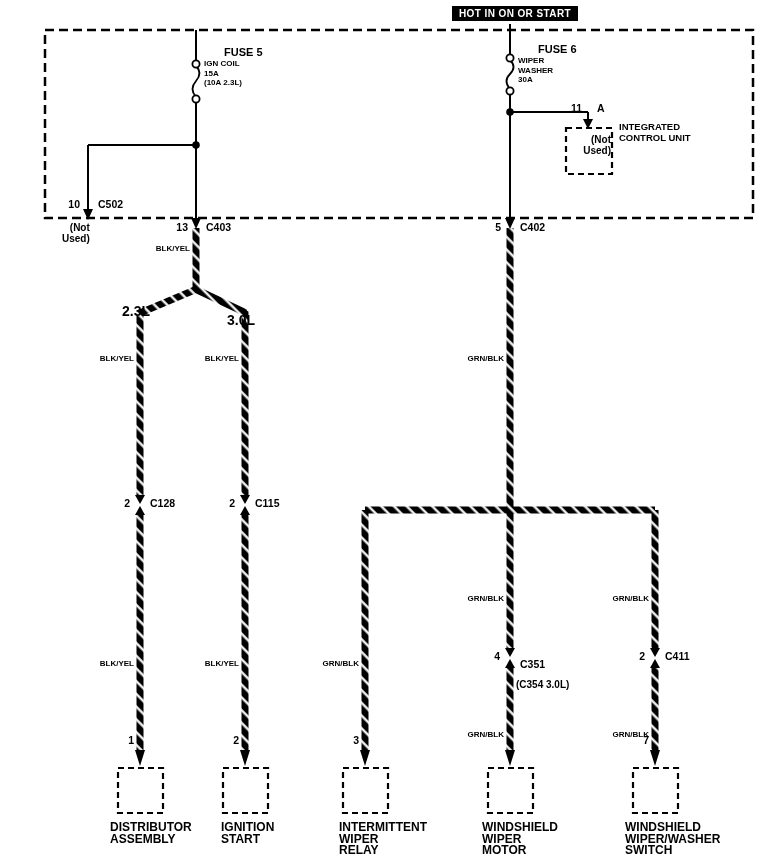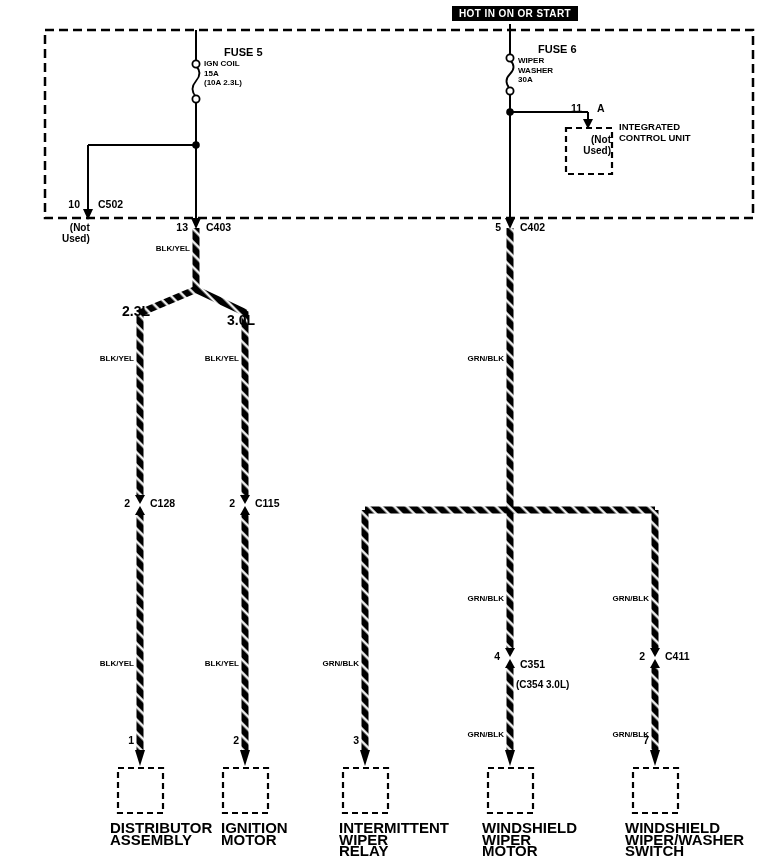--- a/index.html
+++ b/index.html
@@ -13,21 +13,21 @@
   .preline { white-space: pre-line; }
   .right { text-align: right; }
   .center { text-align: center; }
   .hot { background: #000000; color: #fff; font-size: 10px; padding: 2px 7px; letter-spacing: .4px; }
   .fname { font-size: 11px; line-height: 13px; padding-left: 20px; }
   .fdesc { font-size: 8px; line-height: 9.5px; }
   .pin   { font-size: 10.5px; }
   .cname { font-size: 10.5px; }
   .wl    { font-size: 8px; }
   .eng   { font-size: 14px; margin-top: 20px; }
-  .comp  { font-size: 15px; line-height: 11.5px; }
+  .comp  { font-size: 12px; line-height: 11.5px; }
   .note  { font-size: 10px; line-height: 11px; text-align: right; }
   .icu   { font-size: 9.5px; line-height: 11px; }
 </style>
 </head>
 <body>
 
 <div class="diagram">
 
   <svg width="763" height="868" viewBox="0 0 763 868">
     <defs>
@@ -189,21 +189,21 @@
   <div class="lbl cname" style="left:665px; top:650px;">C411</div>
 
   <div class="lbl pin right" style="left:112px; top:734px; width:22px;">1</div>
   <div class="lbl pin right" style="left:217px; top:734px; width:22px;">2</div>
   <div class="lbl pin right" style="left:337px; top:734px; width:22px;">3</div>
   <div class="lbl pin right" style="left:627px; top:734px; width:22px;">7</div>
 
   <div class="lbl comp preline" style="left:110px; top:822px;">DISTRIBUTOR
 ASSEMBLY</div>
   <div class="lbl comp preline" style="left:221px; top:822px;">IGNITION
-MOTOR</div>
+START</div>
   <div class="lbl comp preline" style="left:339px; top:822px;">INTERMITTENT
 WIPER
 RELAY</div>
   <div class="lbl comp preline" style="left:482px; top:822px;">WINDSHIELD
 WIPER
 MOTOR</div>
   <div class="lbl comp preline" style="left:625px; top:822px;">WINDSHIELD
 WIPER/WASHER
 SWITCH</div>
 

